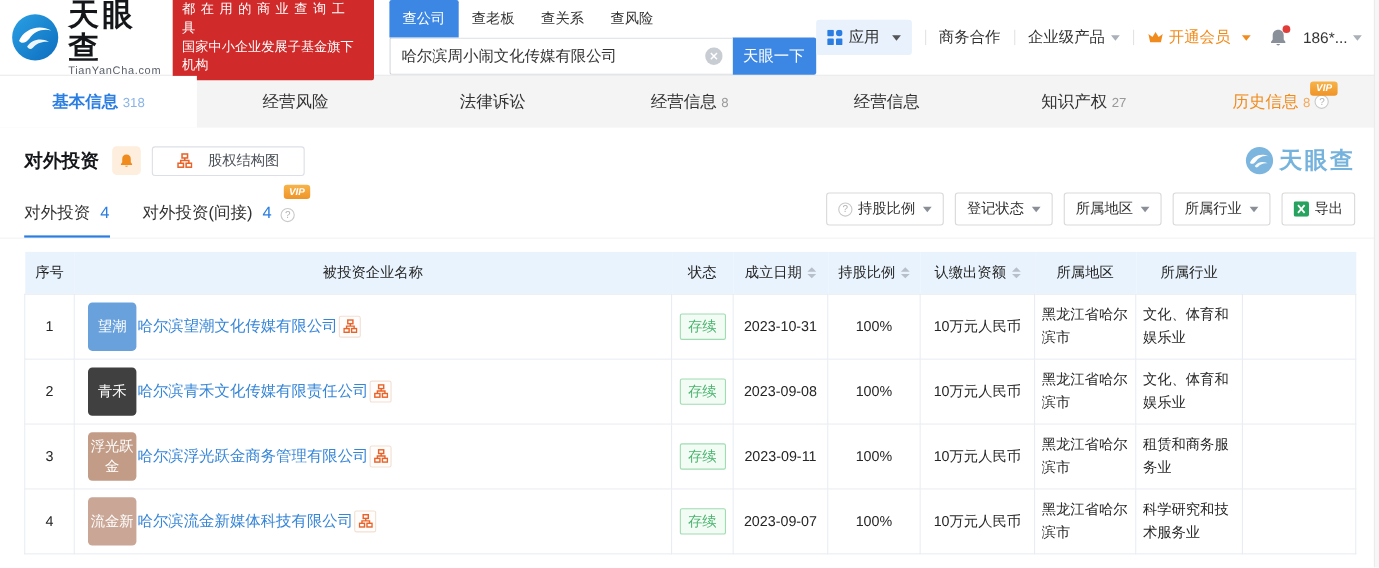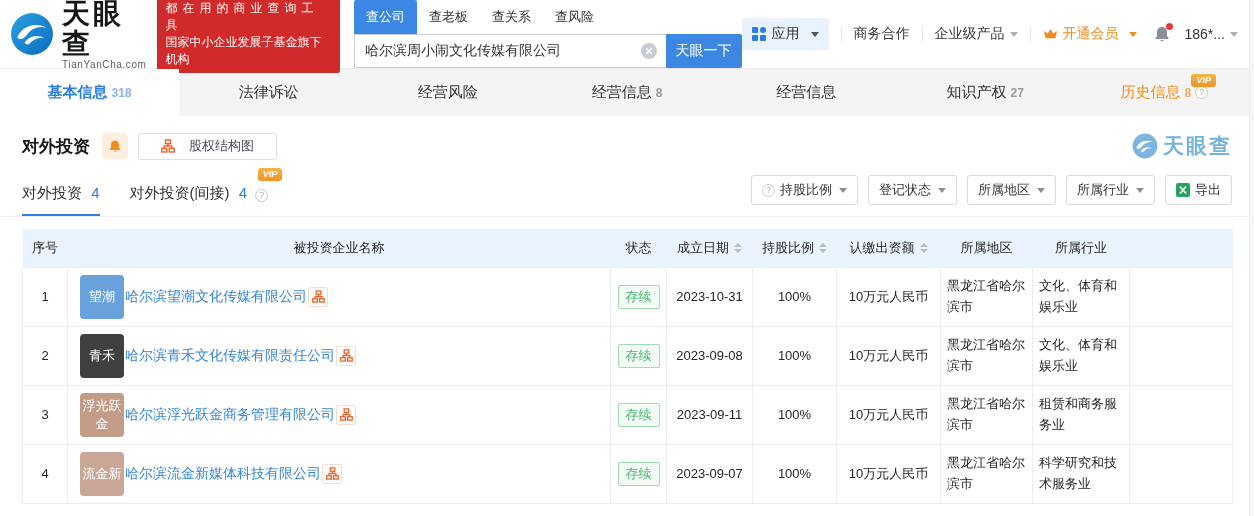--- a/index.html
+++ b/index.html
@@ -31,21 +31,21 @@
   .caret.lt{border-top-color:#aab0b8}
   .caret.or{border-top-color:#f08c1e}
   .vip-link{color:#f08c1e;display:flex;gap:5px;align-items:center;cursor:pointer}
   .bell-wrap{position:relative;margin:0 14px 0 16px;cursor:pointer;line-height:0}
   .red-dot{position:absolute;top:-2px;right:-2px;width:7px;height:7px;background:#e23c39;border-radius:50%}
 
   
   .navbar{height:48px;background:#f4f4f4;display:flex;border-top:1px solid #ececec}
   .nav-tab{flex:1;display:flex;align-items:center;justify-content:center;font-size:15px;color:#333;position:relative;cursor:pointer}
   .nav-tab.active{background:#fff;color:#2a7de1;font-weight:bold}
-  .nav-count{font-size:12px;color:#999;margin-left:4px;font-weight:bold}
+  .nav-count{font-size:12px;color:#999;margin-left:4px;font-weight:normal}
   .nav-tab.active .nav-count{color:#8ab4e8}
   .nav-tab.orange{color:#f08c1e}
   .nav-tab.orange .nav-count{color:#f3aa5d}
   .vip-badge{position:absolute;background:linear-gradient(180deg,#f7b44a,#ef9327);color:#fff;font-size:9px;
     font-weight:bold;font-style:italic;padding:1px 5px;border-radius:3px;line-height:11px}
   .nav-tab .vip-badge{top:5px;right:38px}
   .q-icon{display:inline-block;width:13px;height:13px;border:1px solid #c9c9c9;border-radius:50%;color:#b3b3b3;
     font-size:9px;line-height:11px;text-align:center;margin-left:4px;background:#fff;font-style:normal;font-weight:normal}
   .q-icon::before{content:"?"}
 
@@ -183,24 +183,24 @@
     </span>
   </div>
 </div>
 
 <div class="navbar">
   <div class="nav-tab active">
     <span>基本信息</span>
     <span class="nav-count">318</span>
   </div>
   <div class="nav-tab">
+    <span>经营风险</span>
+  </div>
+  <div class="nav-tab">
     <span>法律诉讼</span>
-  </div>
-  <div class="nav-tab">
-    <span>经营风险</span>
   </div>
   <div class="nav-tab">
     <span>经营信息</span>
     <span class="nav-count">8</span>
   </div>
   <div class="nav-tab">
     <span>经营信息</span>
   </div>
   <div class="nav-tab">
     <span>知识产权</span>

